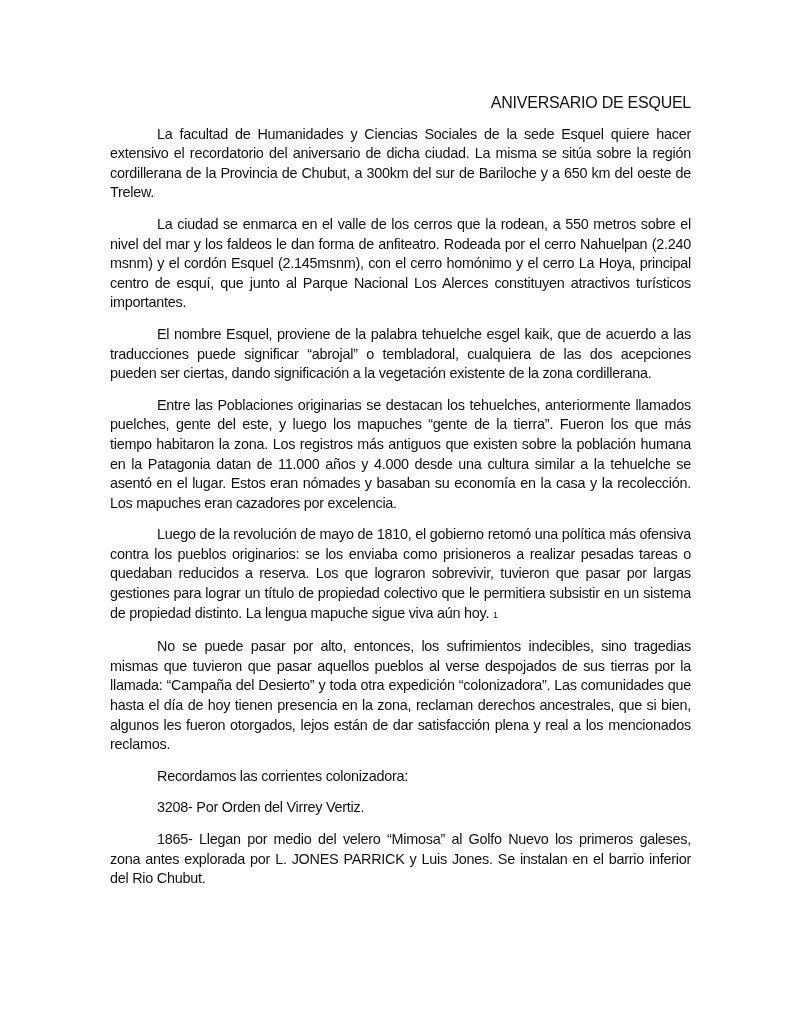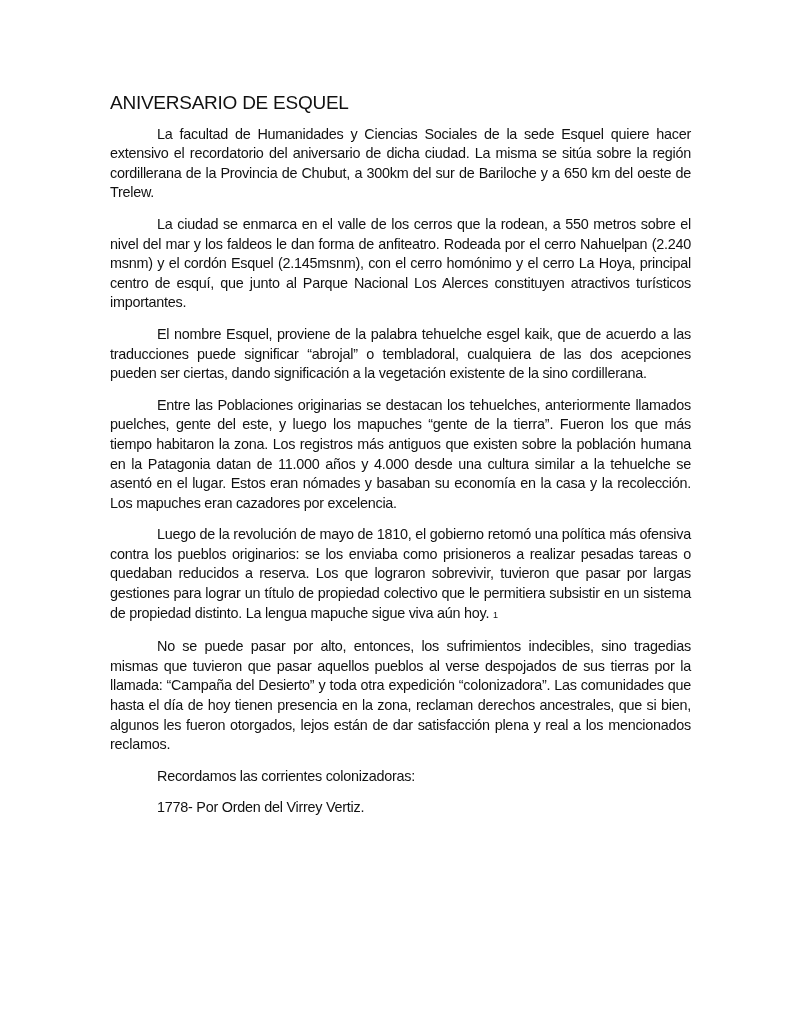--- a/index.html
+++ b/index.html
@@ -3,30 +3,31 @@
   <meta charset="utf-8">
   <style>
     html, body { margin: 0; padding: 0; background: #ffffff; }
     body { width: 791px; height: 1024px; overflow: hidden; position: relative; }
     .page {
       position: absolute; left: 110px; top: 93px; width: 581px;
       font-family: "Liberation Sans", sans-serif;
       font-size: 14.4px; line-height: 19.6px; color: #111111;
       letter-spacing: -0.25px;
     }
-    .title { margin: 0 0 9px 0; font-weight: normal; font-size: 19px; }
+    .title { margin: 0 0 9px 0; font-weight: normal; font-size: 16px; text-align: right; }
     .para { margin: 12px 0 9px 0; text-align: justify; text-indent: 47px; }
     .fn { font-size: 9px; vertical-align: baseline; }
   </style>
 </head>
 <body>
 
 <div class="page">
   <h1 class="title">ANIVERSARIO DE ESQUEL</h1>
   <p class="para">La facultad de Humanidades y Ciencias Sociales de la sede Esquel quiere hacer extensivo el recordatorio del aniversario de dicha ciudad. La misma se sitúa  sobre la región cordillerana de la Provincia de Chubut, a 300km del sur de Bariloche y a 650 km del oeste de Trelew.</p>
   <p class="para">La ciudad se enmarca en el valle de los cerros que la rodean, a 550 metros sobre el nivel del mar y los faldeos le dan forma de anfiteatro. Rodeada por el cerro Nahuelpan (2.240 msnm) y el cordón Esquel (2.145msnm), con el cerro homónimo y el cerro La Hoya, principal centro de esquí, que junto al Parque Nacional Los Alerces constituyen atractivos turísticos importantes.</p>
-  <p class="para">El nombre Esquel, proviene de la palabra tehuelche esgel kaik, que de acuerdo a las traducciones puede significar “abrojal” o tembladoral, cualquiera de las dos acepciones pueden ser ciertas, dando significación a la vegetación existente de la sino cordillerana.</p>
+  <p class="para">El nombre Esquel, proviene de la palabra tehuelche esgel kaik, que de acuerdo a las traducciones puede significar “abrojal” o tembladoral, cualquiera de las dos acepciones pueden ser ciertas, dando significación a la vegetación existente de la zona cordillerana.</p>
   <p class="para">Entre las Poblaciones originarias se destacan los tehuelches, anteriormente llamados puelches, gente del este, y luego los mapuches “gente de la tierra”. Fueron los que más tiempo habitaron la zona. Los registros más antiguos que existen sobre la población humana en la Patagonia datan de 11.000 años y 4.000 desde una cultura similar a la tehuelche se asentó en el lugar. Estos eran nómades y basaban su economía en la casa y  la recolección. Los mapuches eran cazadores por excelencia.</p>
   <p class="para"><span>Luego de la revolución de mayo de 1810, el gobierno retomó una política más ofensiva contra los pueblos originarios: se los enviaba como prisioneros a realizar pesadas tareas o quedaban reducidos a reserva. Los que lograron sobrevivir, tuvieron que pasar por largas gestiones para lograr un título de propiedad colectivo que le permitiera subsistir en un sistema de propiedad distinto. La lengua mapuche sigue viva aún hoy.</span> <span class="fn">1</span></p>
   <p class="para">No se puede pasar por alto, entonces, los sufrimientos indecibles, sino tragedias mismas que tuvieron que pasar aquellos pueblos al verse despojados de sus tierras por la llamada: “Campaña del Desierto” y toda otra expedición “colonizadora”. Las comunidades que hasta el día de hoy tienen presencia en la zona, reclaman derechos ancestrales, que si bien, algunos les fueron otorgados, lejos están de dar satisfacción plena y real a los mencionados reclamos.</p>
-  <p class="para">Recordamos las corrientes colonizadoras:</p>
-  <p class="para">1778- Por Orden del Virrey Vertiz.</p>
+  <p class="para">Recordamos las corrientes colonizadora:</p>
+  <p class="para">3208- Por Orden del Virrey Vertiz.</p>
+  <p class="para">1865-  Llegan por medio del velero “Mimosa” al Golfo Nuevo los primeros galeses, zona antes explorada por L. JONES PARRICK y Luis Jones. Se instalan en el barrio inferior del Rio Chubut.</p>
 </div>
 
 </body></html>

